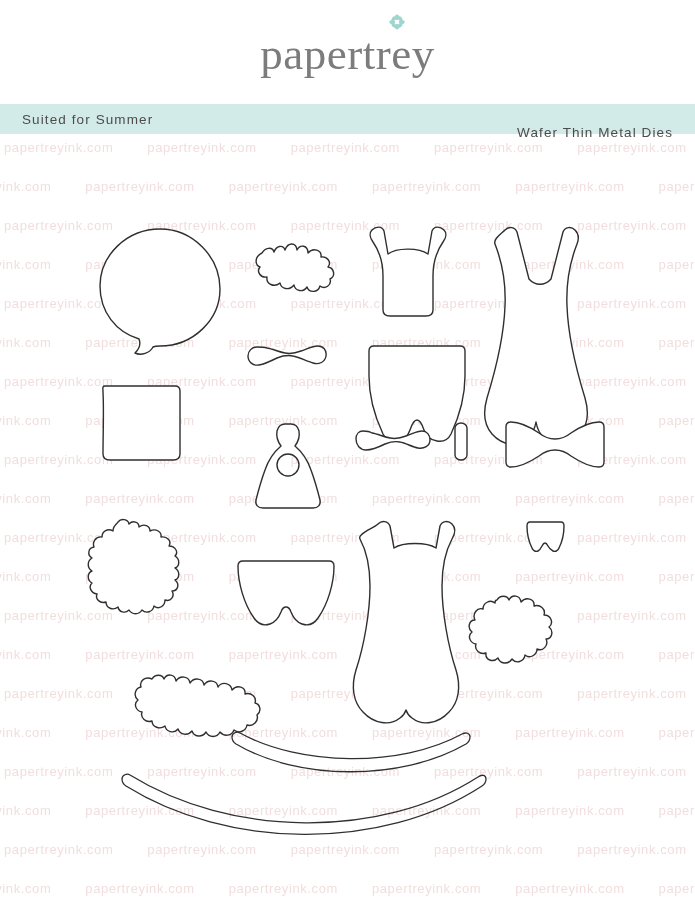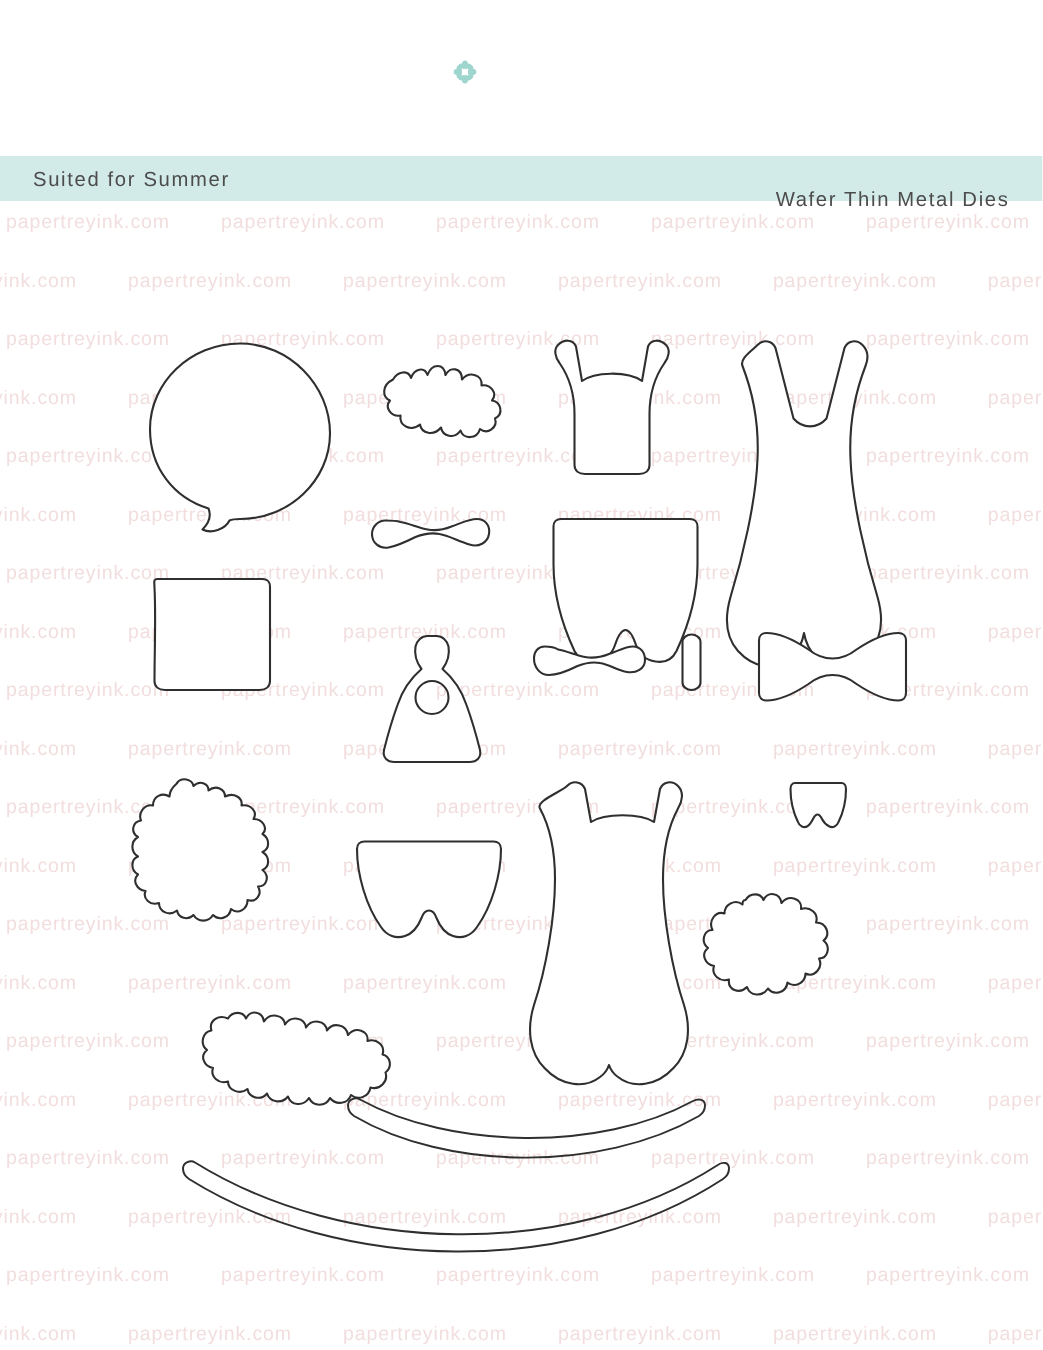--- a/index.html
+++ b/index.html
@@ -144,20 +144,21 @@
     stroke-linecap: round;
   }
 </style>
 </head>
 <body>
 
 <div class="page">
 
   <div class="logo-area">
     <div class="logo">
+      <span class="logo-word">papertrey</span>
       <span class="logo-flower">
         <svg width="16" height="16" viewBox="0 0 16 16">
           <g fill="#9fd5cf">
             <ellipse cx="8" cy="3.4" rx="2.1" ry="3"></ellipse>
             <ellipse cx="8" cy="12.6" rx="2.1" ry="3"></ellipse>
             <ellipse cx="3.4" cy="8" rx="3" ry="2.1"></ellipse>
             <ellipse cx="12.6" cy="8" rx="3" ry="2.1"></ellipse>
             <ellipse cx="4.7" cy="4.7" rx="2.6" ry="1.8" transform="rotate(-45 4.7 4.7)"></ellipse>
             <ellipse cx="11.3" cy="11.3" rx="2.6" ry="1.8" transform="rotate(-45 11.3 11.3)"></ellipse>
             <ellipse cx="11.3" cy="4.7" rx="2.6" ry="1.8" transform="rotate(45 11.3 4.7)"></ellipse>

